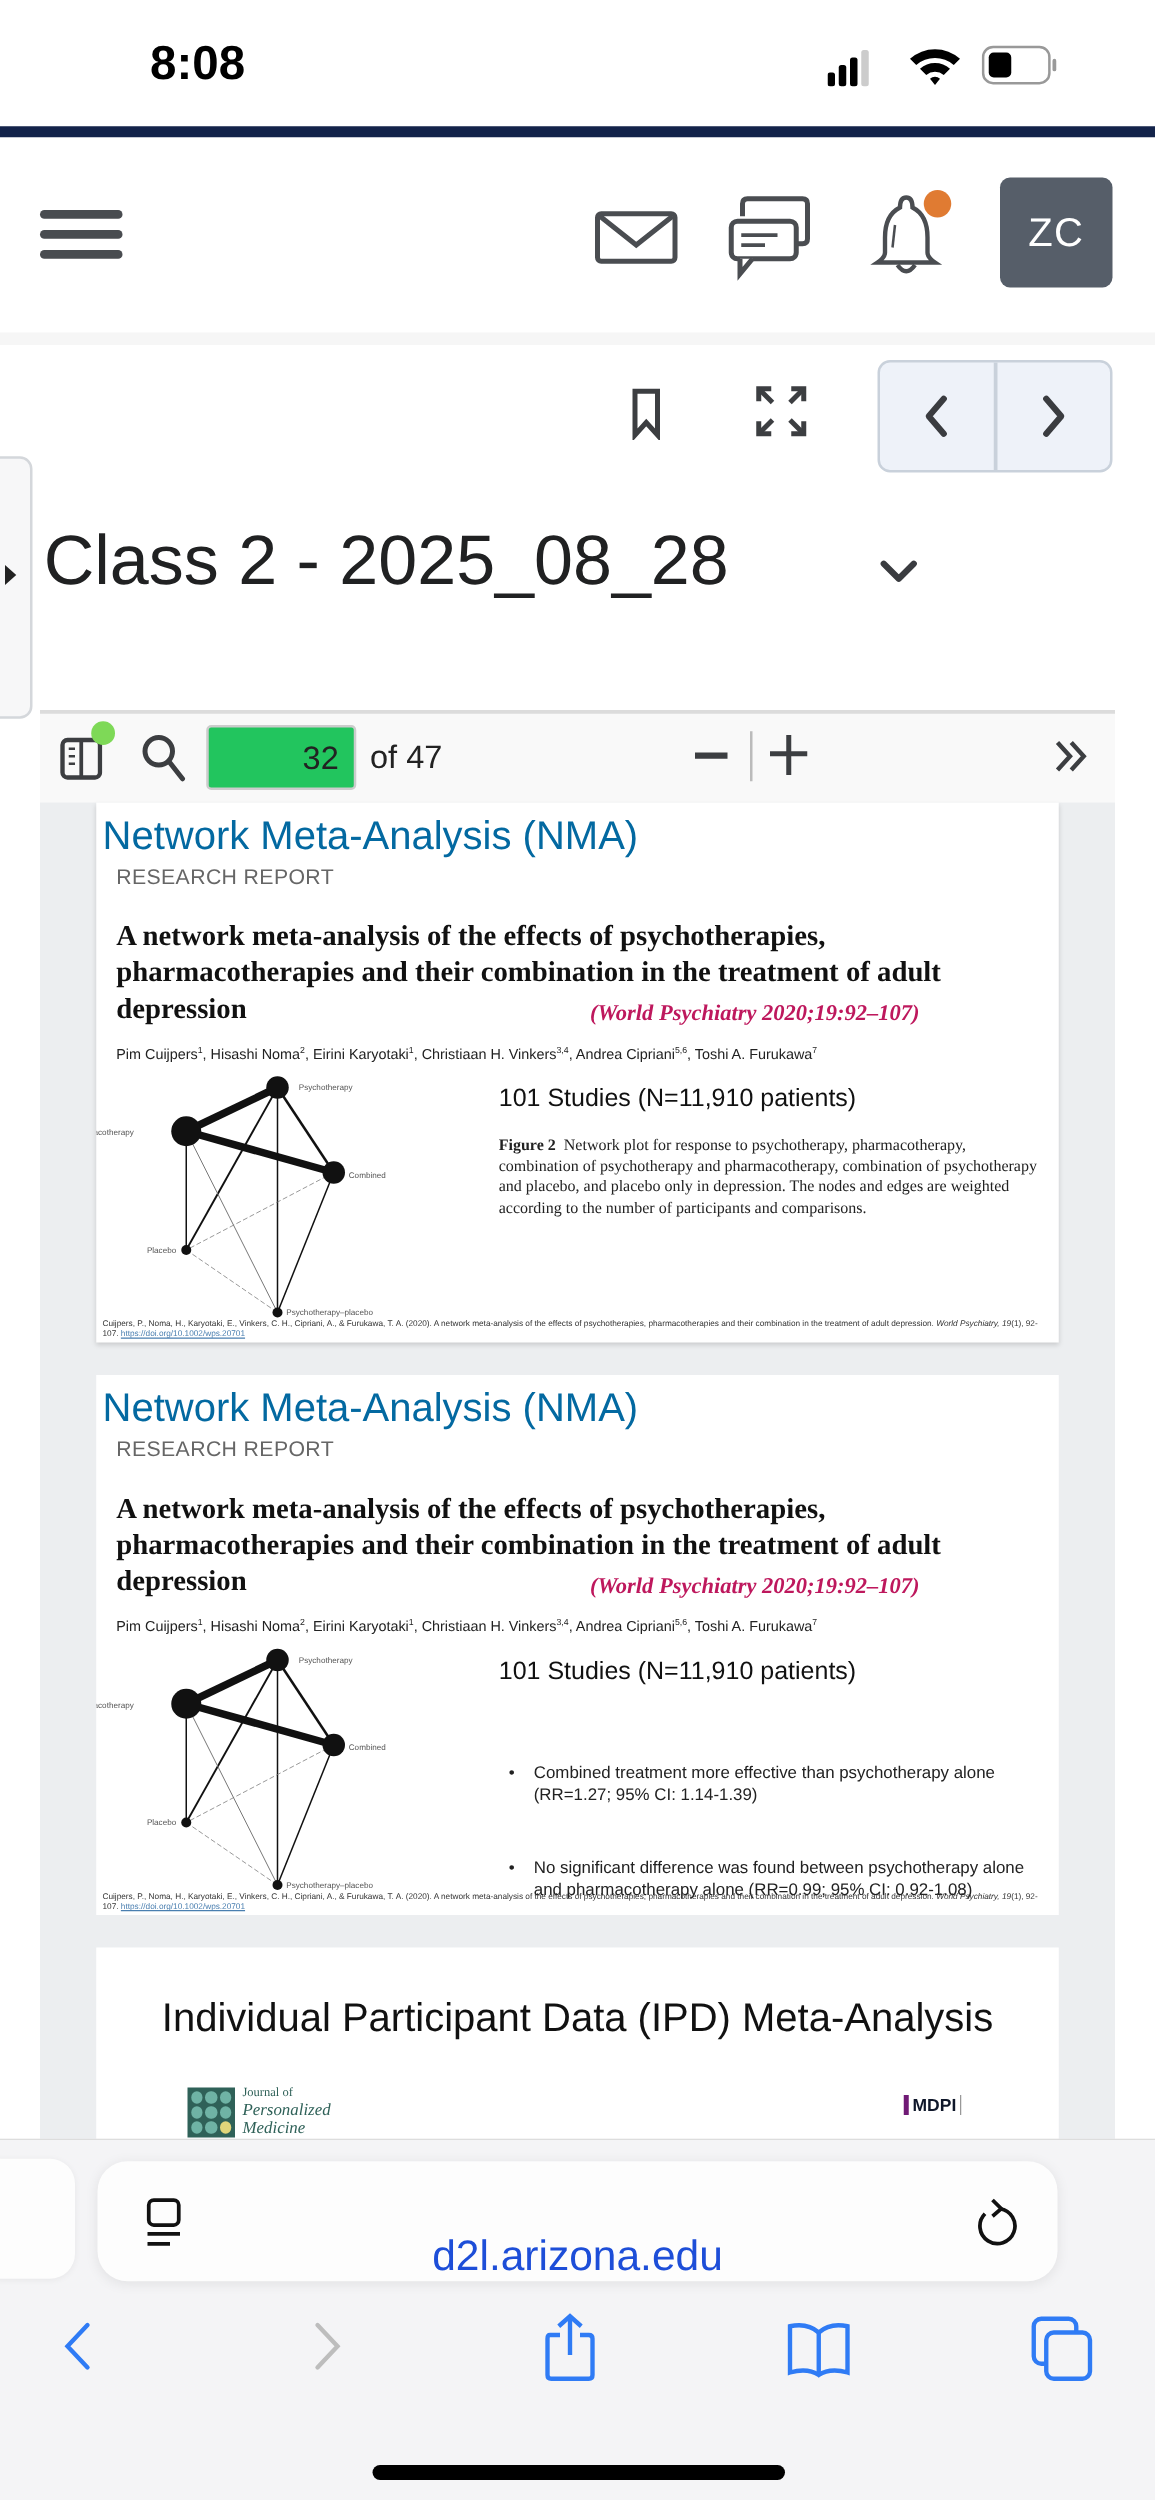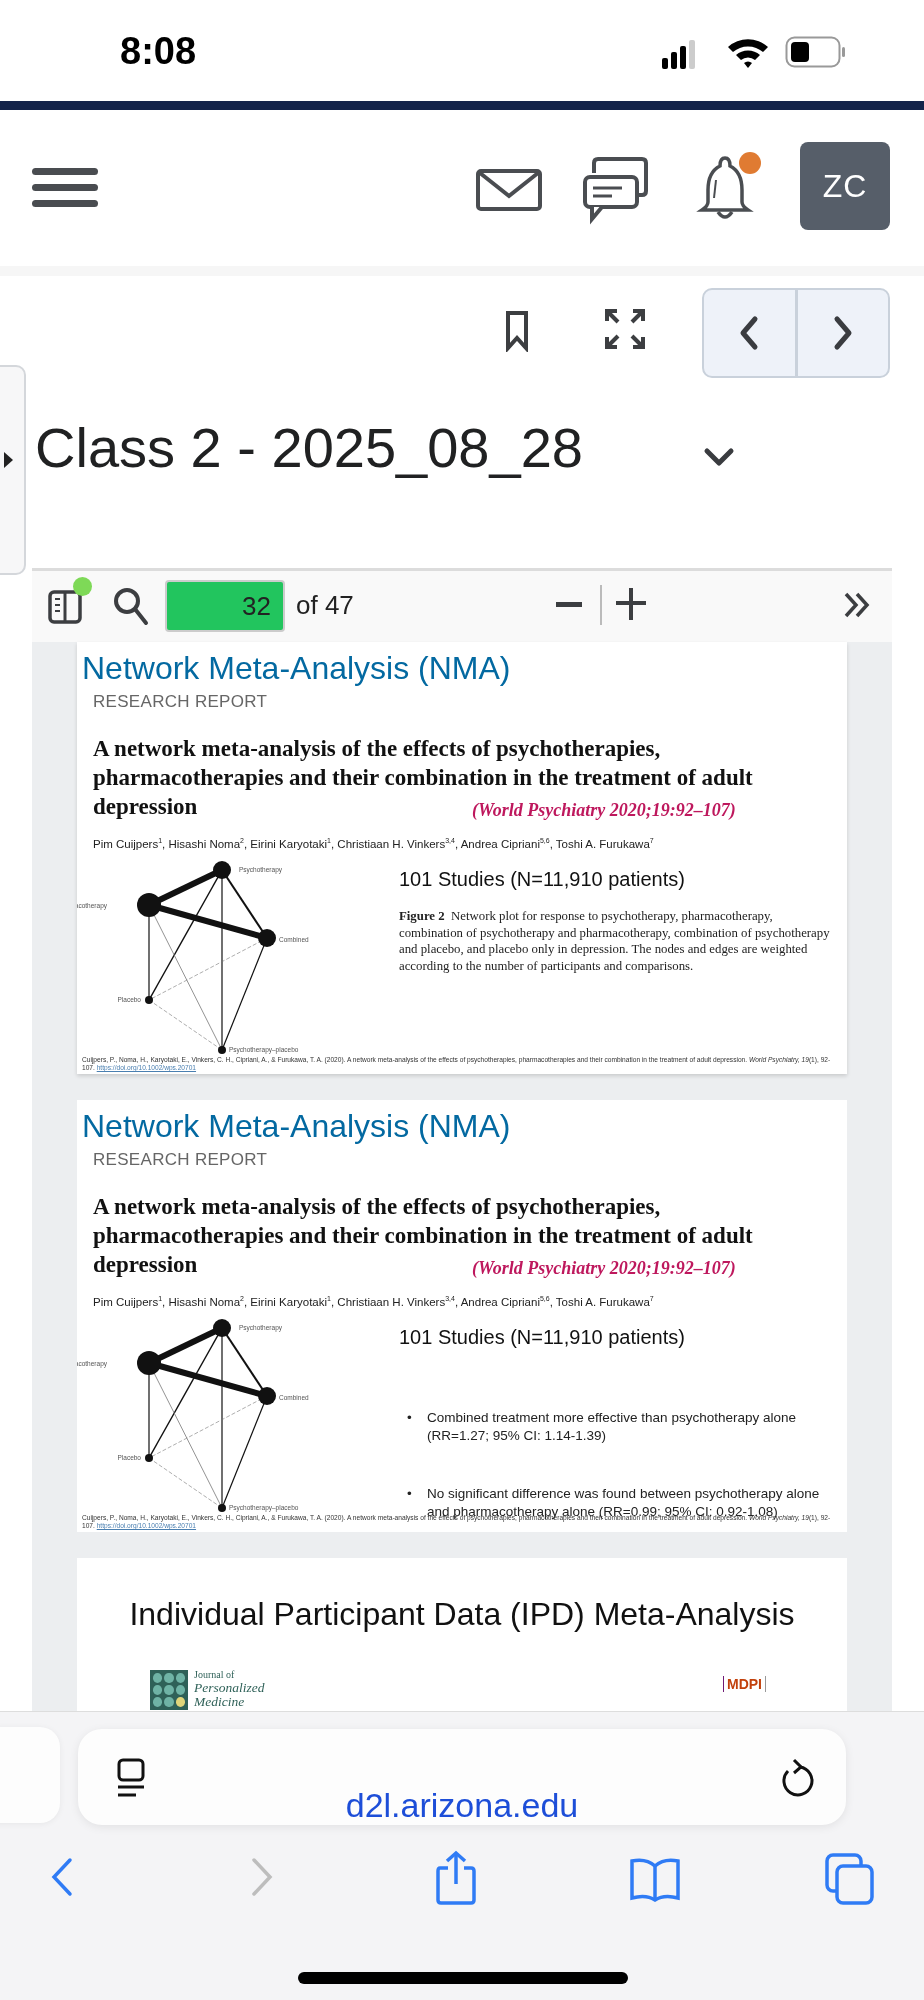--- a/index.html
+++ b/index.html
@@ -55,21 +55,21 @@
 
   #slide1 { top: 642px; height: 432px; box-shadow: 0 2px 4px rgba(0,0,0,0.15); }
   #slide2 { top: 1100px; height: 432px; }
   #slide3 { top: 1558px; height: 160px; }
   #ipd-title { position: absolute; left: 0; width: 770px; text-align: center; top: 38px; font-size: 32px; color: #111; font-family: "Liberation Sans", sans-serif; }
   #jpm-logo { position: absolute; left: 73px; top: 112px; width: 38px; height: 40px; background: #2f6158; display: grid; grid-template-columns: repeat(3, 1fr); gap: 2px; padding: 3px; }
   #jpm-logo span { border-radius: 50%; background: #6fb3a5; }
   #jpm-logo span.y { background: #e0d57a; }
   #jpm-text { position: absolute; left: 117px; top: 110px; font-family: "Liberation Serif", serif; color: #2f6158; font-size: 10px; line-height: 13px; }
   #jpm-text .big { font-style: italic; font-size: 13.5px; line-height: 14px; }
-  #mdpi { position: absolute; left: 646px; top: 118px; font-size: 14px; font-weight: bold; color: #c2410c; border-left: 1px solid #701a75; border-right: 1px solid #999; padding: 0 3px; }
+  #mdpi { position: absolute; left: 646px; top: 118px; font-size: 14px; font-weight: bold; color: #0f172a; border-left: 4px solid #701a75; border-right: 1px solid #999; padding: 0 3px; }
 
   
   #safari { position: absolute; left: 0; top: 1711px; width: 924px; height: 289px; background: #f4f4f6; border-top: 1px solid #ddd; }
   #tabpeek { position: absolute; left: -20px; top: 1727px; width: 80px; height: 96px; background: #fdfdfd; border-radius: 20px; box-shadow: 0 1px 6px rgba(0,0,0,0.06); }
   #urlbar { position: absolute; left: 78px; top: 1729px; width: 768px; height: 96px; background: #fdfdfd; border-radius: 24px; box-shadow: 0 2px 10px rgba(0,0,0,0.08); }
   #urltext { position: absolute; left: 0; width: 768px; top: 28px; text-align: center; font-size: 34px; color: #1d4ed8; margin-top: 29px; }
   #homebar { position: absolute; left: 298px; top: 1972px; width: 330px; height: 12px; border-radius: 6px; background: #000; }
   .tb-icon { position: absolute; }
 </style>
 </head>

